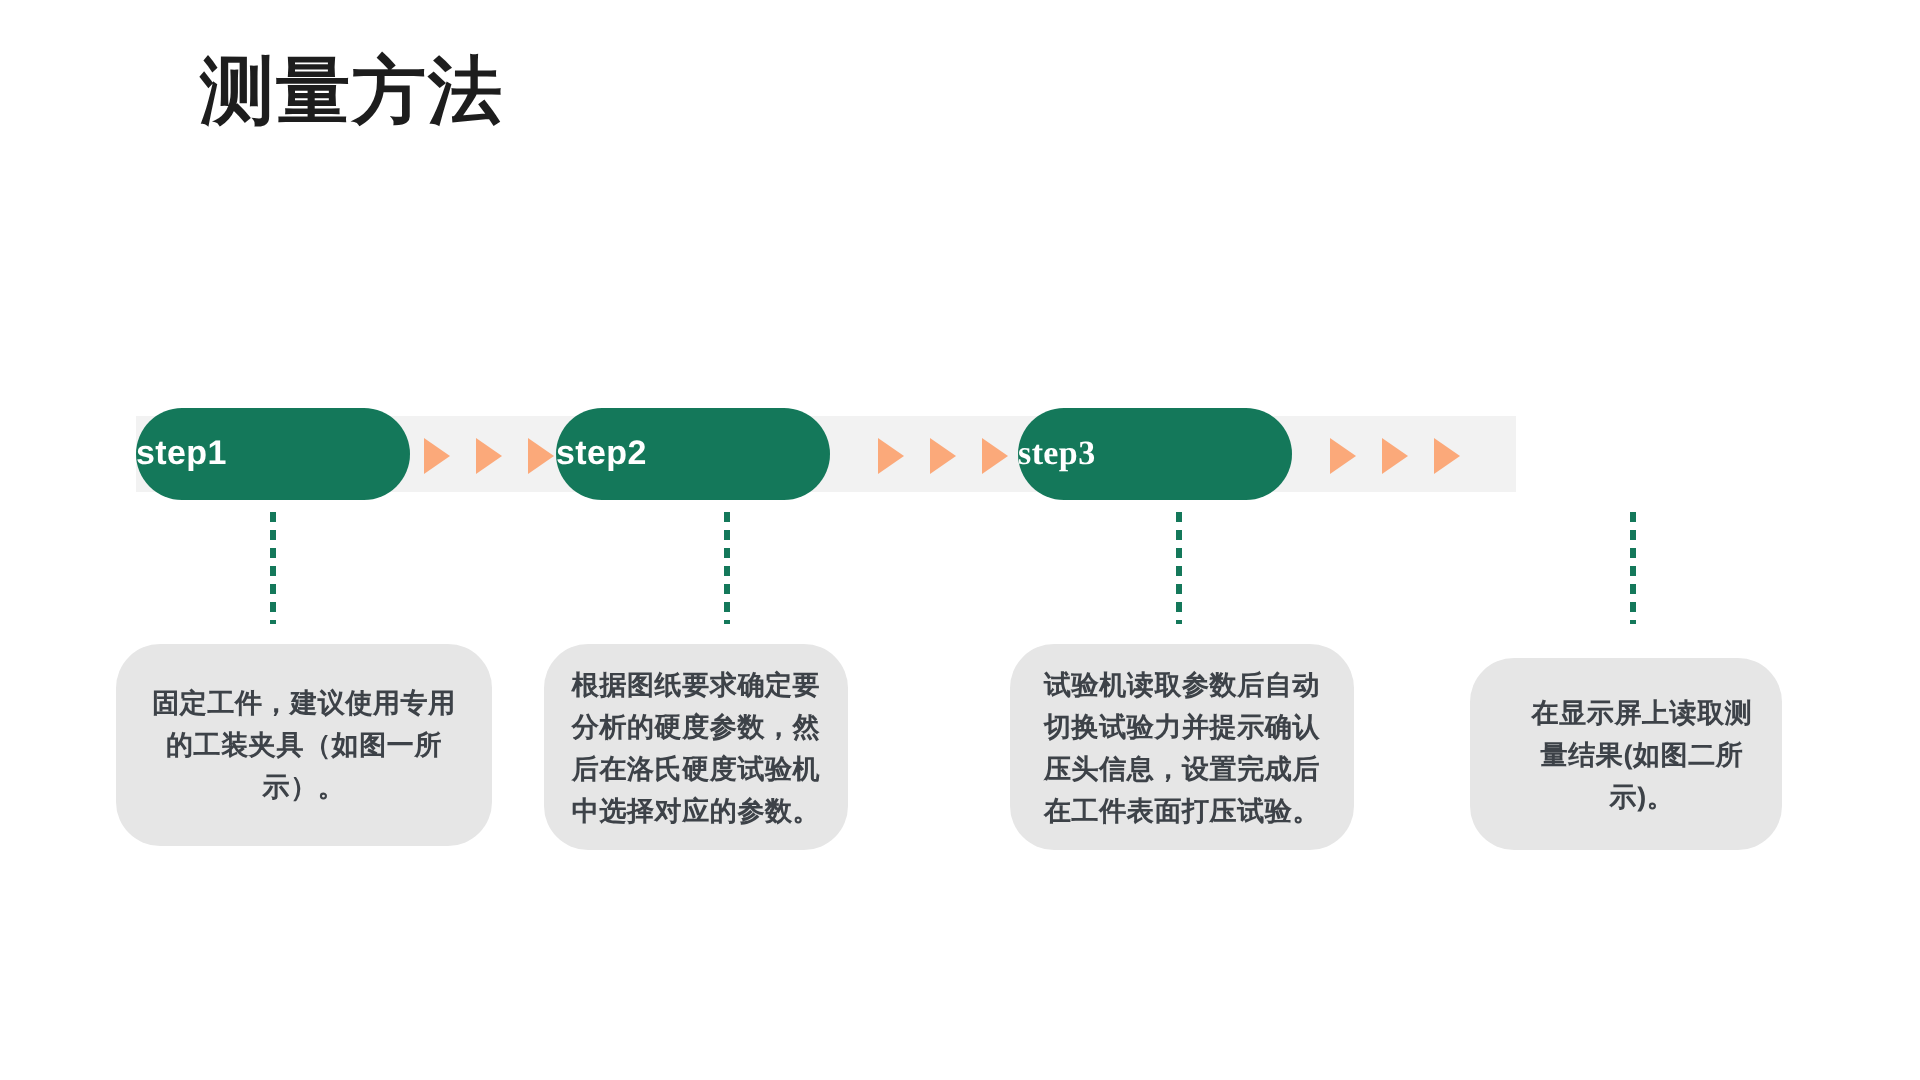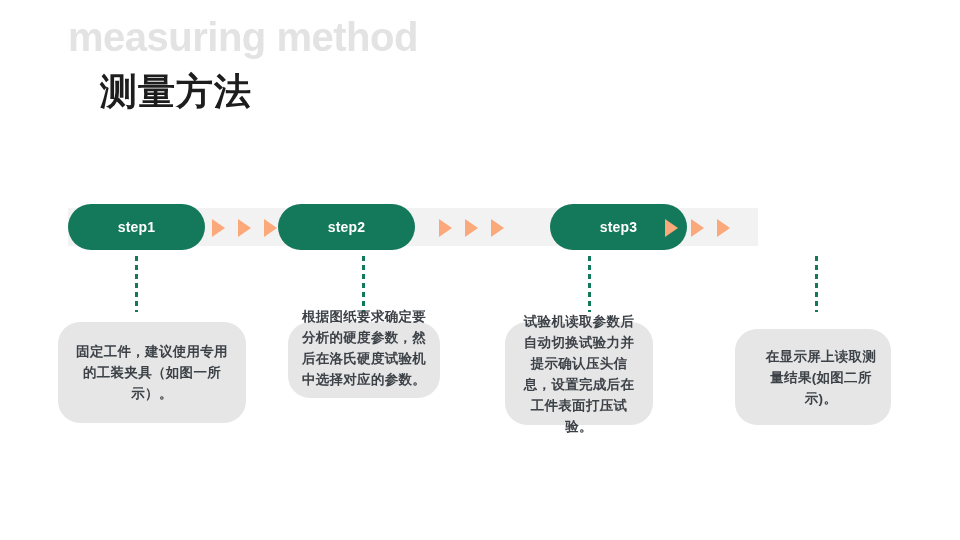--- a/index.html
+++ b/index.html
@@ -57,30 +57,29 @@
     background: #f2f2f2;
   }
 
   .pill {
     position: absolute;
     top: 204px;
     height: 46px;
     background: #14785a;
     border-radius: 23px;
     color: #ffffff;
-    font-size: 14px;
+    font-size: 17px;
     font-weight: bold;
     display: flex;
     align-items: center;
-    justify-content: center;
     letter-spacing: 0.2px;
   }
   .pill-1 { left: 68px;  width: 137px; }
   .pill-2 { left: 278px; width: 137px; }
-  .pill-3 { left: 550px; width: 137px; }
+  .pill-3 { left: 509px; width: 137px; font-family: Liberation Serif, serif; }
   .pill-4 { left: 748px; width: 137px; }
 
   .arrow-group {
     position: absolute;
     top: 218px;
     height: 20px;
     display: flex;
     align-items: center;
     gap: 13px;
   }
@@ -122,30 +121,29 @@
     line-height: 21px;
     text-align: center;
     display: flex;
     align-items: center;
     justify-content: center;
     box-sizing: border-box;
     padding: 8px 12px;
     letter-spacing: 0.3px;
   }
   .card-1 { left: 58px;  top: 322px; width: 188px; height: 101px; }
-  .card-2 { left: 288px; top: 322px; width: 152px; height: 76px; align-items: flex-end; }
-  .card-3 { left: 505px; top: 322px; width: 148px; height: 103px; }
+  .card-2 { left: 272px; top: 322px; width: 152px; height: 103px; }
+  .card-3 { left: 505px; top: 322px; width: 172px; height: 103px; }
   .card-4 { left: 735px; top: 329px; width: 156px; height: 96px; padding-left: 28px; }
   .card-text { display: block; }
 </style>
 </head>
 <body>
 
 <div id="title-block">
-  <div id="title-en">measuring method</div>
   <div id="title-cn">测量方法</div>
 </div>
 
 <div id="flow">
 
   <div id="track"></div>
 
   <div class="pill pill-1">
     <span>step1</span>
   </div>

